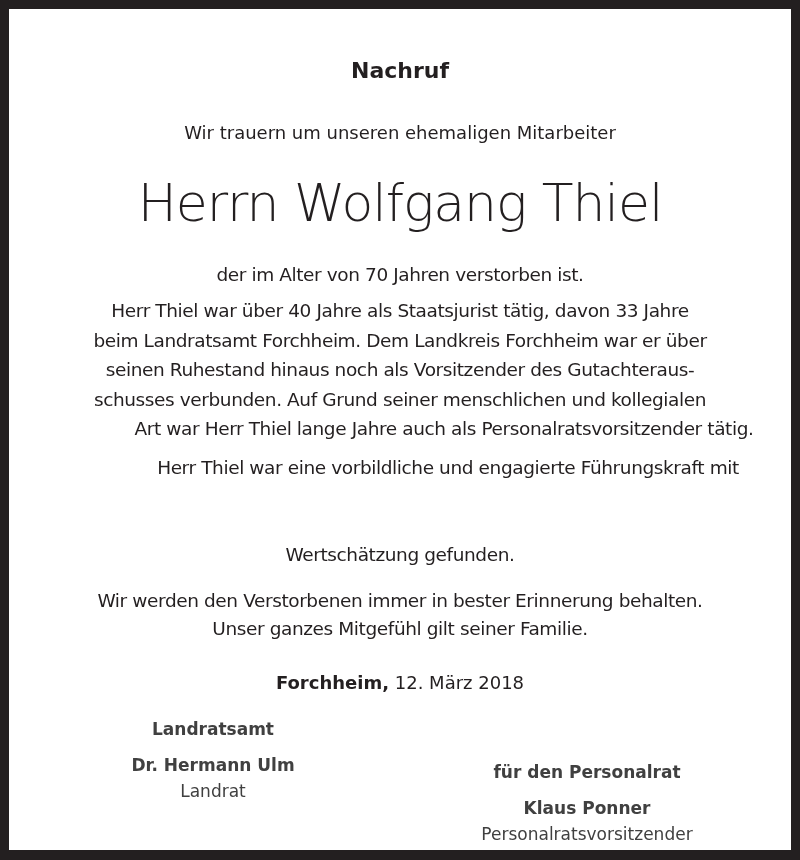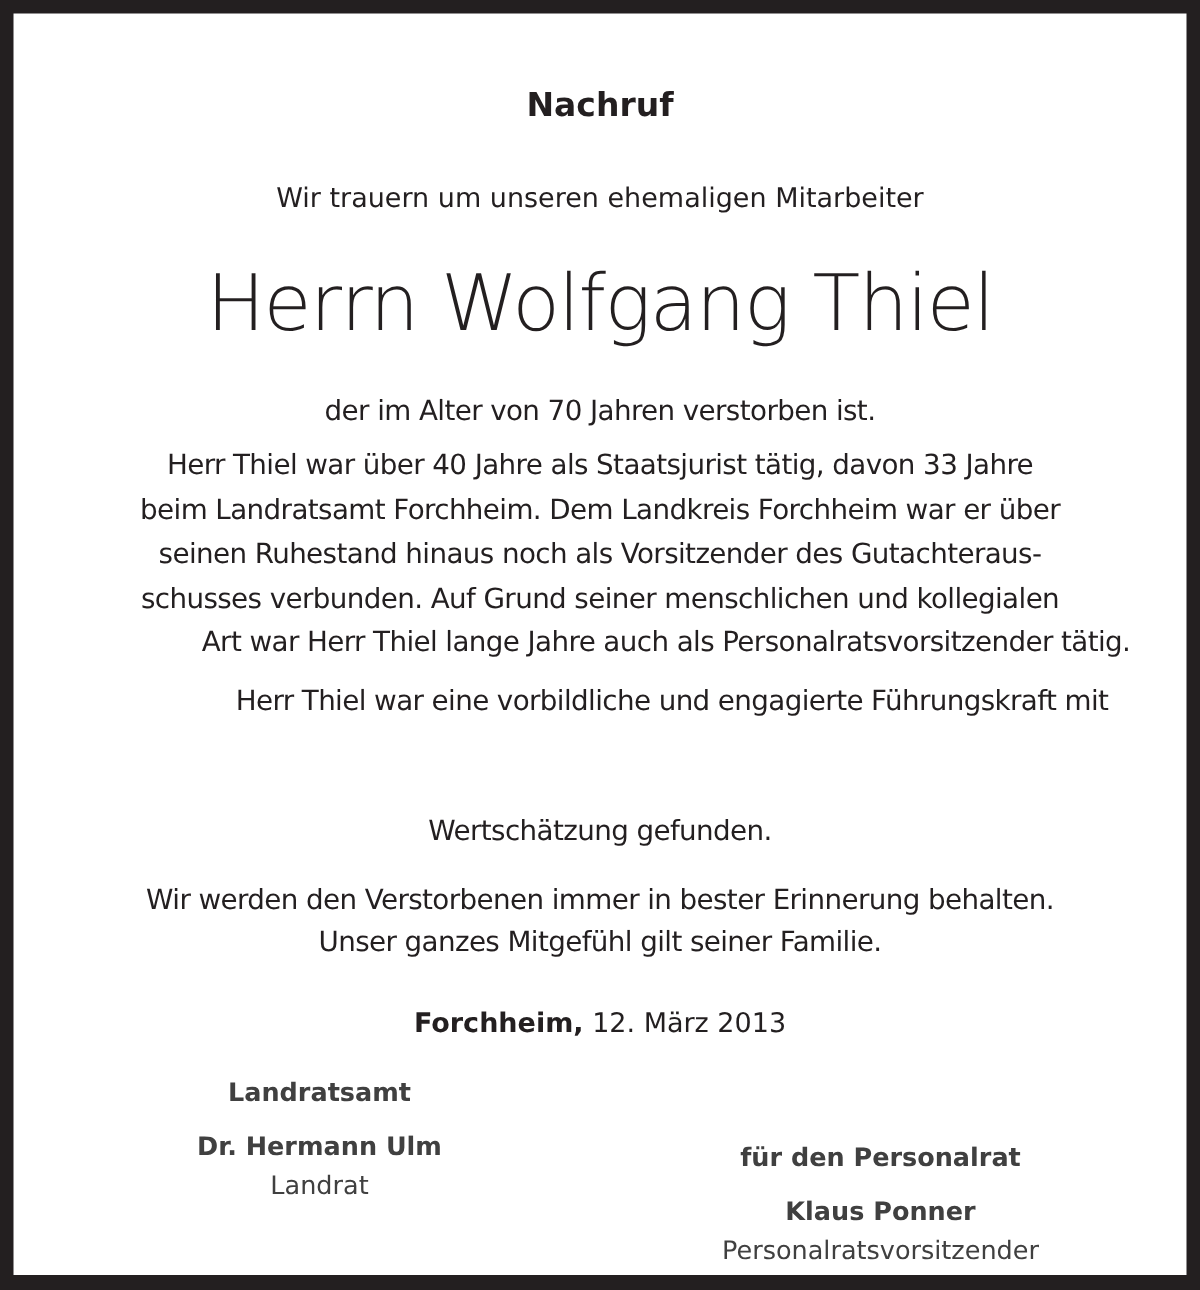--- a/index.html
+++ b/index.html
@@ -31,21 +31,21 @@
   <div class="t body" style="top:409px;padding-left:44px;">Art war Herr Thiel lange Jahre auch als Personalratsvorsitzender tätig.</div>
 
   <div class="t body" style="top:448px;padding-left:48px;">Herr Thiel war eine vorbildliche und engagierte Führungskraft mit</div>
   <div class="t body" style="top:535px;">Wertschätzung gefunden.</div>
 
   <div class="t body" style="top:581px;">Wir werden den Verstorbenen immer in bester Erinnerung behalten.</div>
   <div class="t body" style="top:609px;">Unser ganzes Mitgefühl gilt seiner Familie.</div>
 
   <div class="t" style="top:663px; font-size:18px;">
     <span class="b">Forchheim,</span>
-    <span>12. März 2013</span>
+    <span>12. März 2018</span>
   </div>
 
   <div class="sig" style="left:54px; width:300px; top:710px;">
     <div class="b" style="height:36px;">Landratsamt</div>
     <div class="b" style="height:26px;">Dr. Hermann Ulm</div>
     <div>Landrat</div>
   </div>
   <div class="sig" style="left:418px; width:320px; top:710px;">
     <div class="b" style="height:36px;margin-top:43px;">für den Personalrat</div>
     <div class="b" style="height:26px;">Klaus Ponner</div>

